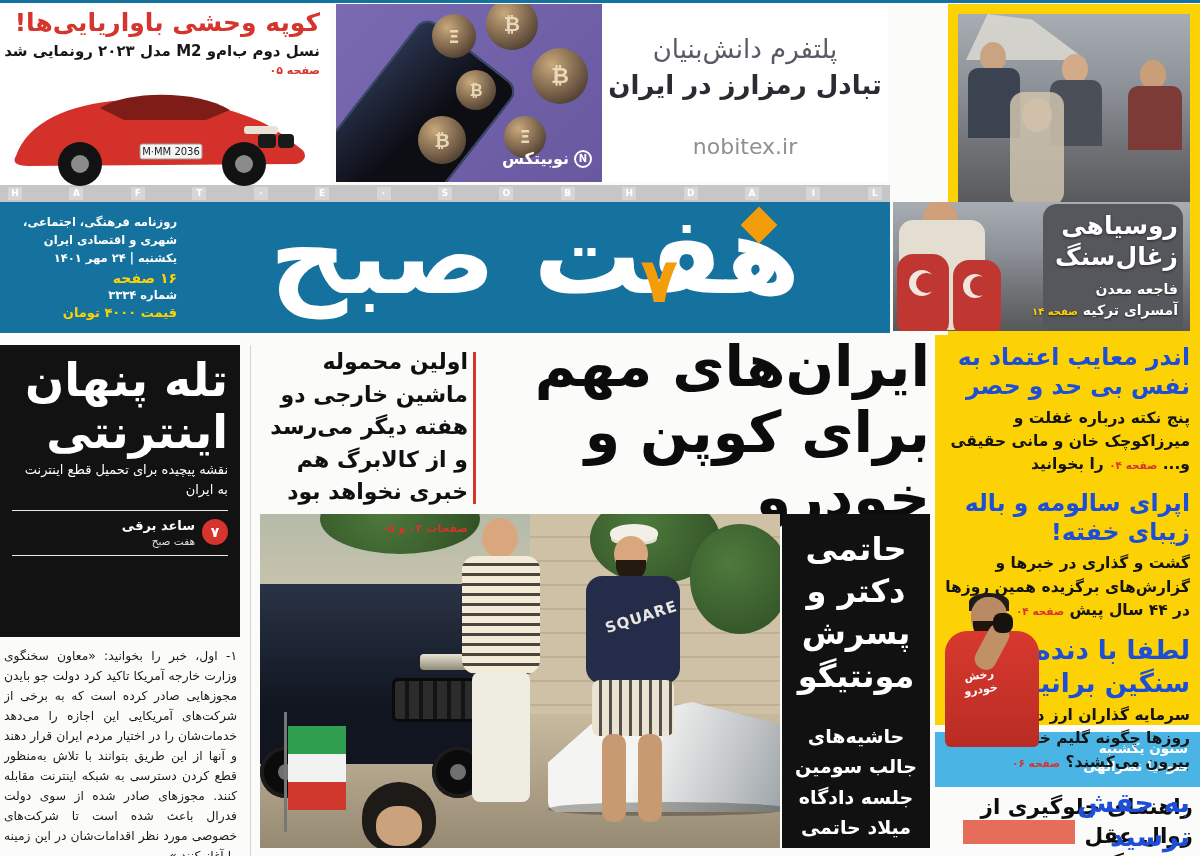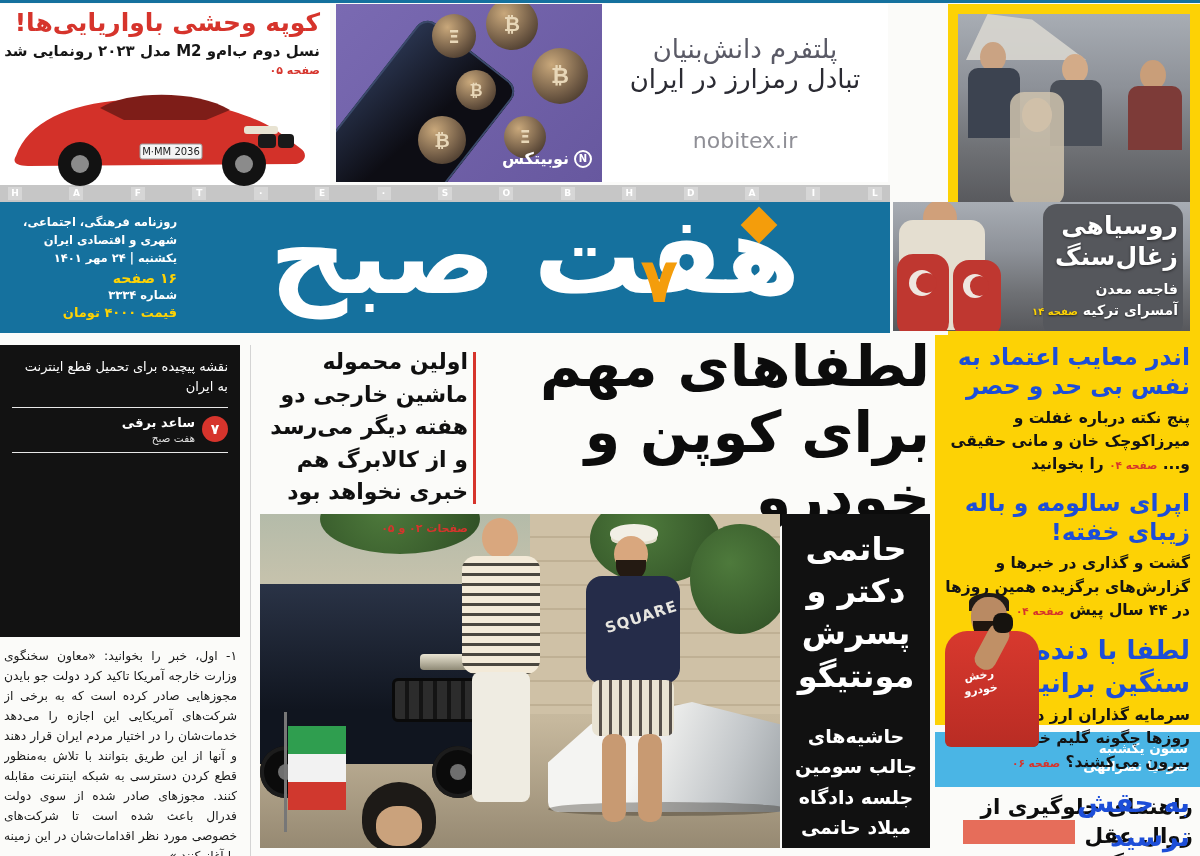--- a/index.html
+++ b/index.html
@@ -14,21 +14,21 @@
   .ad-bmw { left:0; top:4px; width:330px; height:181px; background:#fff; overflow:visible; z-index:5; }
   .bmw-head { position:absolute; top:4px; right:10px; font-size:25px; font-weight:800; color:#d6342c; }
   .bmw-sub { position:absolute; top:38px; right:10px; font-size:15px; font-weight:700; color:#161616; }
   .bmw-ref { color:#d6342c; font-size:11px; font-weight:700; }
   .bmw-car { position:absolute; left:8px; top:52px; }
 
   
   .ad-nob { left:336px; top:4px; width:552px; height:178px; background:#fff; display:flex; z-index:5; }
   .nob-left { width:286px; height:100%; background:#fff; text-align:center; padding-top:30px; direction:rtl; }
   .nob-l1 { font-size:26px; color:#5a5a66; font-weight:500; }
-  .nob-l2 { font-size:26px; color:#2b2b33; font-weight:400; }
+  .nob-l2 { font-size:26px; color:#2b2b33; font-weight:700; margin-top:6px; }
   .nob-url { font-size:22px; color:#8f8f96; margin-top:34px; direction:ltr; }
   .nob-right { position:relative; width:266px; height:100%; background:linear-gradient(135deg,#7a6ab2,#67589f); overflow:hidden; }
   .nob-phone { position:absolute; left:18px; top:28px; width:120px; height:190px; background:linear-gradient(100deg,#2a3550,#0d0d14 55%); border-radius:14px; transform:rotate(38deg); box-shadow:0 0 0 2px #3b4a6b inset; }
   .coin { position:absolute; border-radius:50%; background:radial-gradient(circle at 35% 30%, #c9a87b, #6d5843 60%, #31261e); color:#e8d7b8; display:flex; align-items:center; justify-content:center; font-weight:700; }
   .nob-brand { position:absolute; right:10px; bottom:14px; color:#fff; font-size:16px; font-weight:700; display:flex; align-items:center; gap:5px; }
   .nob-circle { width:18px; height:18px; border:2px solid #fff; border-radius:50%; display:inline-flex; align-items:center; justify-content:center; font-size:10px; font-weight:700; }
 
   
   .tk-wrap { left:893px; top:4px; width:307px; height:331px; z-index:6; }
   .tk-frame { position:absolute; left:55px; top:0; width:252px; height:331px; background:#fdd205; }
@@ -251,20 +251,24 @@
     <div class="mi-pages">۱۶ صفحه</div>
     <div class="mi-issue">شماره ۳۳۳۴</div>
     <div class="mi-price">قیمت ۴۰۰۰ تومان</div>
   </div>
   <div class="mast-logo">هفت صبح</div>
   <div class="logo-diamond"></div>
   <div class="logo-seven">۷</div>
 </div>
 
 <div class="abs lead-box">
+  <div class="lead-h">
+    <div>تله پنهان</div>
+    <div>اینترنتی</div>
+  </div>
   <div class="lead-sub">نقشه پیچیده برای تحمیل قطع اینترنت به ایران</div>
   <hr class="lead-hr">
   <div class="byline">
     <span class="by-circle">۷</span>
     <span>
       <span class="by-name" style="display:block;">ساعد برقی</span>
       <span class="by-org" style="display:block;">هفت صبح</span>
     </span>
   </div>
   <hr class="lead-hr" style="margin-top:8px;">
@@ -274,21 +278,21 @@
 
 </div>
 <div class="abs col-rule"></div>
 
 <div class="abs kicker">
   <span>اولین محموله ماشین خارجی دو هفته دیگر می‌رسد و از کالابرگ هم خبری نخواهد بود</span>
   <span class="kick-ref">صفحات ۰۲ و ۰۵</span>
 </div>
 <div class="abs red-rule"></div>
 <div class="abs main-head">
-  <div>لطفا‌های مهم</div>
+  <div>ایران‌های مهم</div>
   <div>برای کوپن و خودرو</div>
 </div>
 
 <div class="abs cphoto">
   <div class="cp-bg"></div>
   <div class="stonewall"></div>
   <div class="bush" style="left:330px; top:-20px; width:130px; height:90px;"></div>
   <div class="bush" style="left:430px; top:10px; width:100px; height:110px;"></div>
   <div class="bush" style="left:60px; top:-30px; width:160px; height:70px;"></div>
   <div class="suv">

